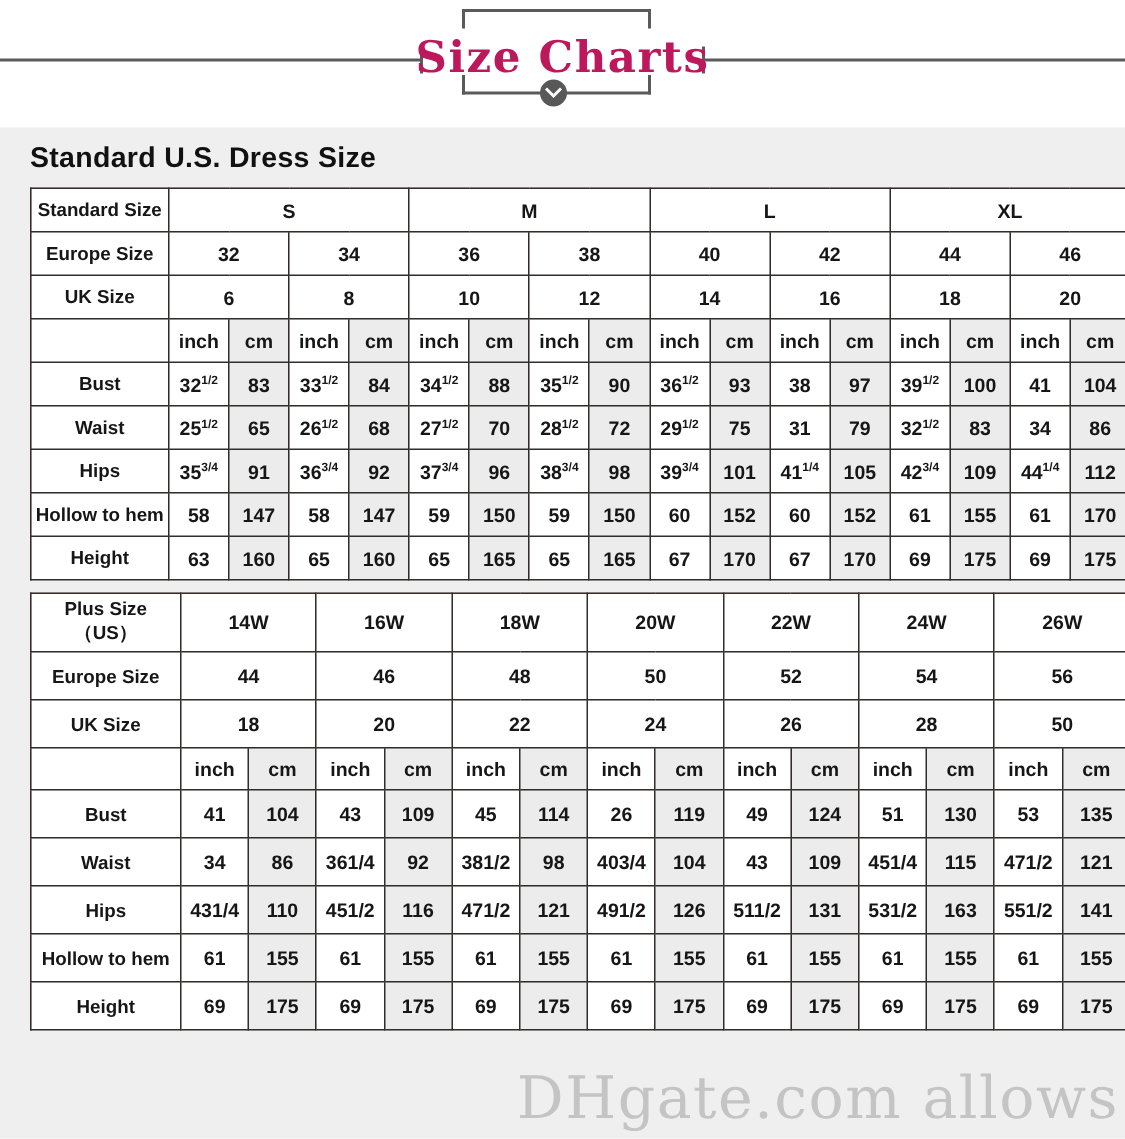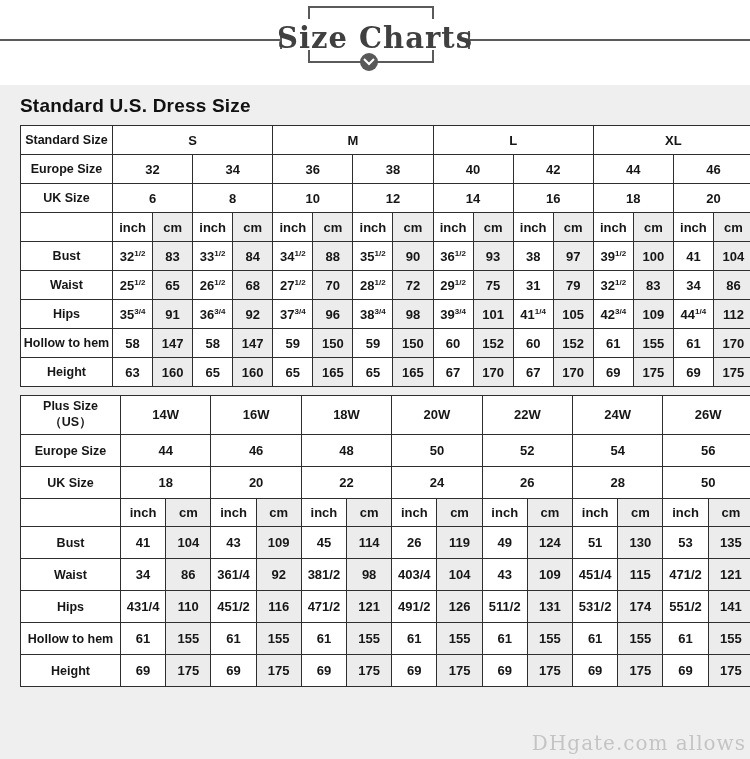--- a/index.html
+++ b/index.html
@@ -13,21 +13,21 @@
   .h-line.left{left:0;width:280px;}
   .h-line.right{left:470px;width:280px;}
   .tick{position:absolute;top:31px;width:2px;height:18px;background:#5a5a5a;}
   .tick.left{left:280px;}
   .tick.right{left:468px;}
   .bracket-top{position:absolute;top:6px;left:308px;width:122px;height:11px;
     border-top:2px solid #5a5a5a;border-left:2px solid #5a5a5a;border-right:2px solid #5a5a5a;}
   .bracket-bottom{position:absolute;top:50px;left:308px;width:122px;height:11px;
     border-bottom:2px solid #5a5a5a;border-left:2px solid #5a5a5a;border-right:2px solid #5a5a5a;}
   .page-title{position:absolute;top:21px;left:0;width:100%;text-align:center;
-    font-family:"DejaVu Serif",serif;font-weight:bold;font-size:29px;color:#404040;letter-spacing:1px;}
+    font-family:"DejaVu Serif",serif;font-weight:bold;font-size:29px;color:#be185d;letter-spacing:1px;}
   .chevron-badge{position:absolute;top:53px;left:360px;width:18px;height:18px;
     background:#585858;border-radius:50%;display:flex;align-items:center;justify-content:center;}
   .chevron-badge svg{display:block;}
   
   .content{position:absolute;top:85px;left:0;right:0;bottom:0;background:#efefef;padding:0 20px;box-sizing:border-box;}
   .section-heading{margin:0;padding-top:10px;font-size:19px;font-weight:bold;color:#111;letter-spacing:0.2px;}
   .section-heading.second{padding-top:14px;}
   
   table.size-table{border-collapse:collapse;table-layout:fixed;width:734px;background:#fca5a5;margin-top:8px;}
   table.size-table td{
@@ -35,21 +35,21 @@
     font-size:13px;font-weight:bold;color:#161616;padding:0;height:28px;background:#ffffff;
   }
   table.size-table td.lbl{font-size:12.5px;white-space:nowrap;}
   table.size-table td.shade{background:#ececec;}
   table.size-table sup{font-size:8px;vertical-align:5px;letter-spacing:0;text-align:right;}
   #plus-table td{height:31px;}
   #plus-table tr.size-row:first-child td{height:38px;line-height:1.25;}
   #plus-table tr.unit-row td{height:27px;}
   
   .watermark{position:absolute;right:4px;bottom:4px;font-family:"DejaVu Serif",serif;
-    font-size:20px;color:#9a9a9a;opacity:0.5;letter-spacing:1px;pointer-events:none;}
+    font-size:39px;color:#9a9a9a;opacity:0.5;letter-spacing:1px;pointer-events:none;}
 </style>
 </head>
 <body>
 
 <div class="banner">
   <div class="h-line left"></div>
   <div class="tick left"></div>
   <div class="h-line right"></div>
   <div class="tick right"></div>
   <div class="bracket-top"></div>
@@ -337,21 +337,21 @@
           <td class="shade">110</td>
           <td>451/2</td>
           <td class="shade">116</td>
           <td>471/2</td>
           <td class="shade">121</td>
           <td>491/2</td>
           <td class="shade">126</td>
           <td>511/2</td>
           <td class="shade">131</td>
           <td>531/2</td>
-          <td class="shade">174</td>
+          <td class="shade">163</td>
           <td>551/2</td>
           <td class="shade">141</td>
         </tr>
         <tr class="measure-row">
           <td class="lbl">Hollow to hem</td>
           <td>61</td>
           <td class="shade">155</td>
           <td>61</td>
           <td class="shade">155</td>
           <td>61</td>

